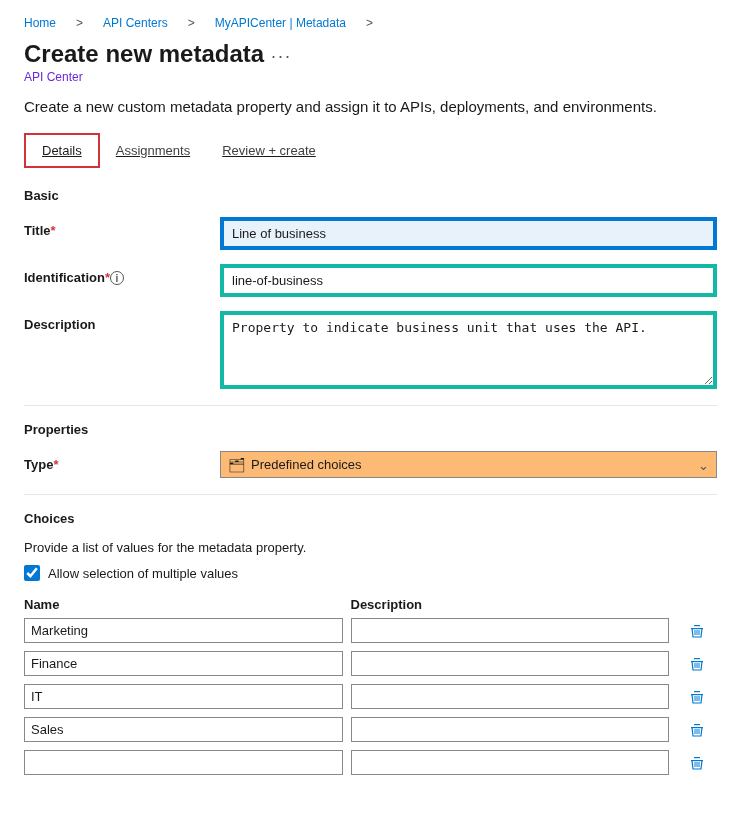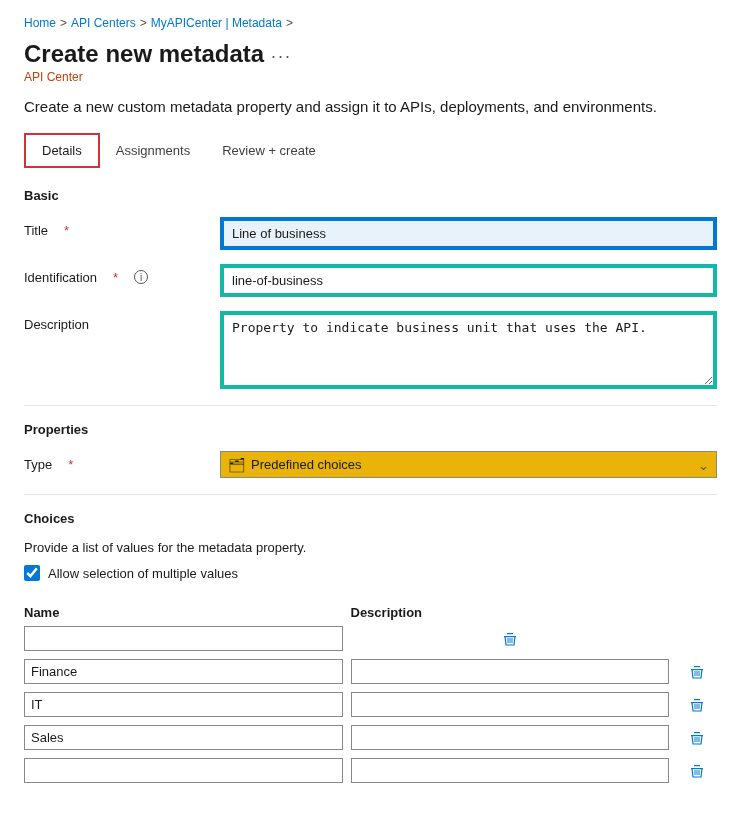--- a/index.html
+++ b/index.html
@@ -6,21 +6,21 @@
     body {
       font-family: 'Segoe UI', Arial, sans-serif;
       font-size: 13px;
       color: #1a1a1a;
       background: #fff;
       padding: 16px 24px;
     }
     .breadcrumb {
       display: flex;
       align-items: flex-end;
-      gap: 4px;
+      gap: 20px;
       font-size: 12px;
       color: #0078d4;
       margin-bottom: 10px;
     }
     .breadcrumb span { color: #555; }
     .breadcrumb a {
       color: #0078d4;
       text-decoration: none;
       cursor: pointer;
     }
@@ -39,33 +39,34 @@
       font-size: 18px;
       color: #555;
       cursor: pointer;
       padding: 2px 6px;
       border: none;
       background: none;
       letter-spacing: 2px;
     }
     .page-subtitle {
       font-size: 12px;
-      color: #c2410c;
+      color: #6d28d9;
       margin-bottom: 14px;
     }
     .description-text {
       font-size: 15px;
       color: #1a1a1a;
       margin-bottom: 18px;
     }
     .tabs {
       display: flex;
       gap: 0;
       border-bottom: none;
       margin-bottom: 20px;
+      text-decoration: underline;
     }
     .tab {
       padding: 8px 16px;
       cursor: pointer;
       font-size: 13px;
       color: #404040;
       border: none;
       background: none;
       position: relative;
     }
@@ -86,22 +87,23 @@
       margin-bottom: 14px;
       gap: 16px;
     }
     .form-label {
       width: 180px;
       min-width: 180px;
       font-size: 13px;
       padding-top: 6px;
       color: #1a1a1a;
       display: flex;
-      align-items: flex-start;
-      gap: 16px;
+      align-items: flex-end;
+      gap: 0;
+      font-weight: bold;
     }
     .required { color: #d13438; }
     .info-icon {
       display: inline-flex;
       align-items: center;
       justify-content: center;
       width: 14px;
       height: 14px;
       border: 1px solid #555;
       border-radius: 50%;
@@ -129,21 +131,21 @@
       flex: 1;
       position: relative;
     }
     .select-wrapper select {
       width: 100%;
       padding: 5px 28px 5px 30px;
       font-size: 13px;
       border: 1px solid #8a8886;
       outline: none;
       color: #1a1a1a;
-      background: #eab308;
+      background: #fdba74;
       appearance: none;
       cursor: pointer;
     }
     .select-icon-left {
       position: absolute;
       left: 8px;
       top: 50%;
       transform: translateY(-50%);
       font-size: 14px;
       pointer-events: none;
@@ -163,21 +165,21 @@
     }
     .choices-description {
       font-size: 13px;
       color: #1a1a1a;
       margin-bottom: 10px;
     }
     .checkbox-row {
       display: flex;
       align-items: center;
       gap: 8px;
-      margin-bottom: 24px;
+      margin-bottom: 16px;
     }
     .checkbox-input {
       width: 16px;
       height: 16px;
       accent-color: #0078d4;
       cursor: pointer;
     }
     .choices-table-header {
       display: grid;
       grid-template-columns: 1fr 1fr 40px;
@@ -301,20 +303,21 @@
   <label for="multipleValues">Allow selection of multiple values</label>
 </div>
 
 <div class="choices-table-header">
   <div class="col-name">Name</div>
   <div class="col-desc">Description</div>
   <div class="col-action"></div>
 </div>
 
 <div class="choices-row">
+  <input type="text" value="Marketing" style="">
   <input type="text" value="" style="">
   <button class="delete-btn">
     <svg width="16" height="16" viewBox="0 0 16 16" fill="none" xmlns="http://www.w3.org/2000/svg">
       <rect x="2" y="5" width="12" height="1.2" fill="#0078d4"></rect>
       <rect x="5" y="2" width="6" height="1.2" fill="#0078d4"></rect>
       <path d="M3 5.5L4 14h8l1-8.5" stroke="#0078d4" stroke-width="1.2" fill="none"></path>
       <line x1="6" y1="7" x2="6" y2="12" stroke="#0078d4" stroke-width="1"></line>
       <line x1="8" y1="7" x2="8" y2="12" stroke="#0078d4" stroke-width="1"></line>
       <line x1="10" y1="7" x2="10" y2="12" stroke="#0078d4" stroke-width="1"></line>
     </svg>

